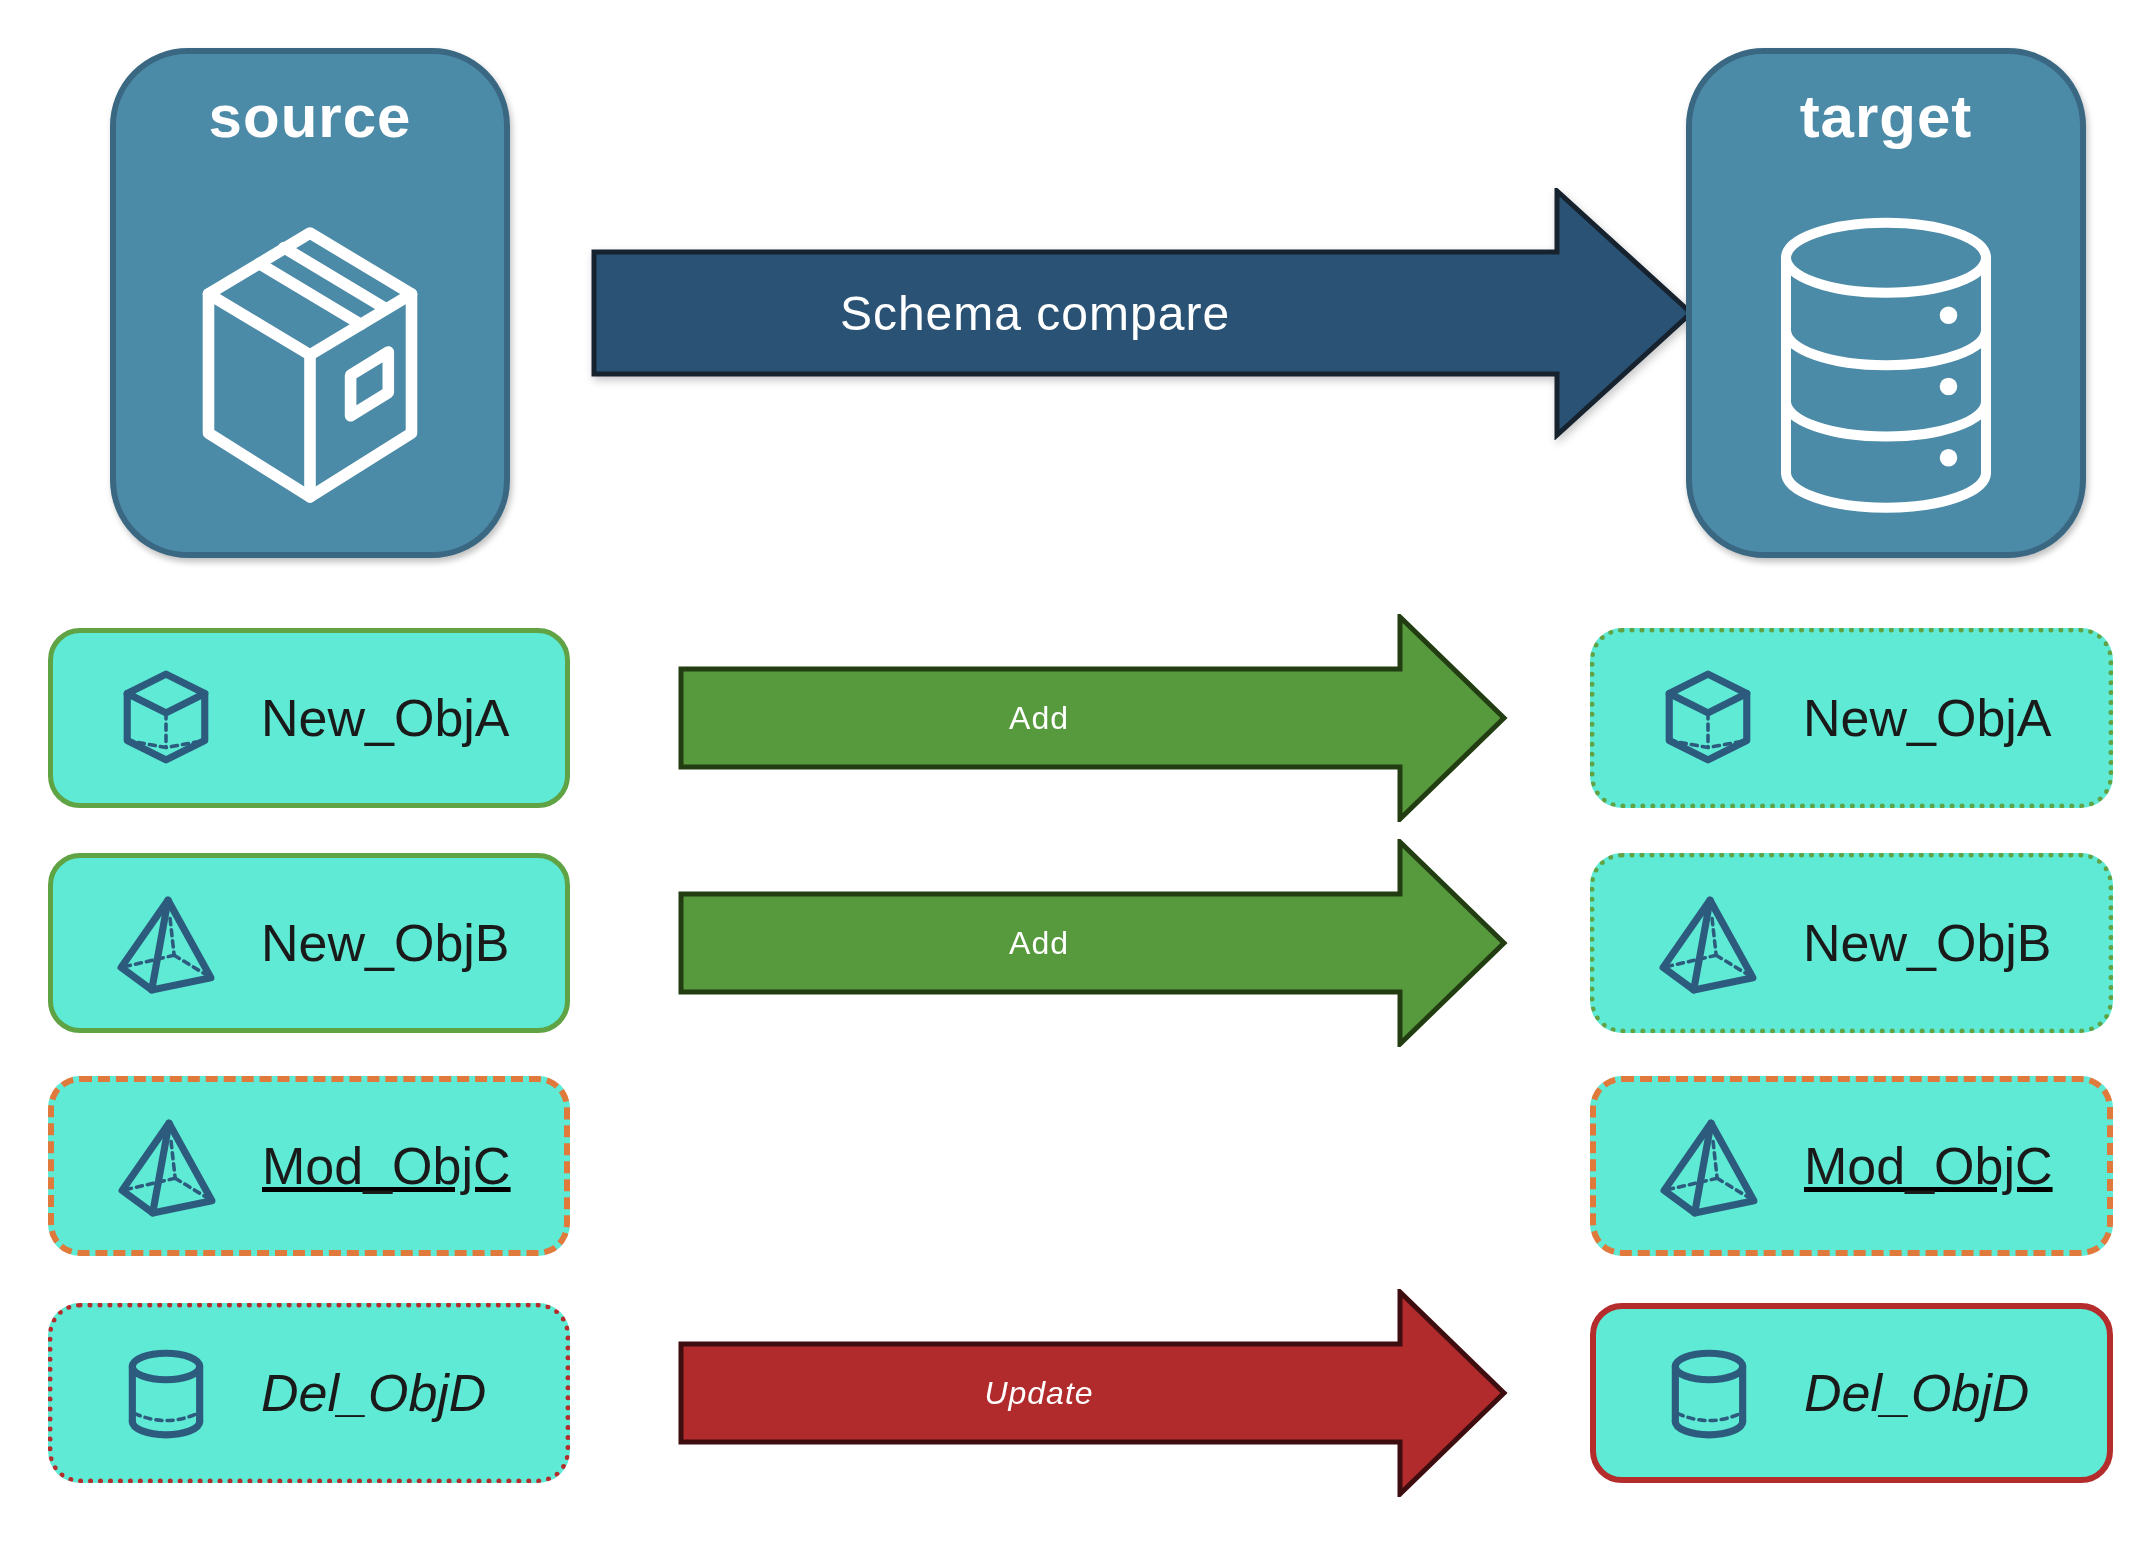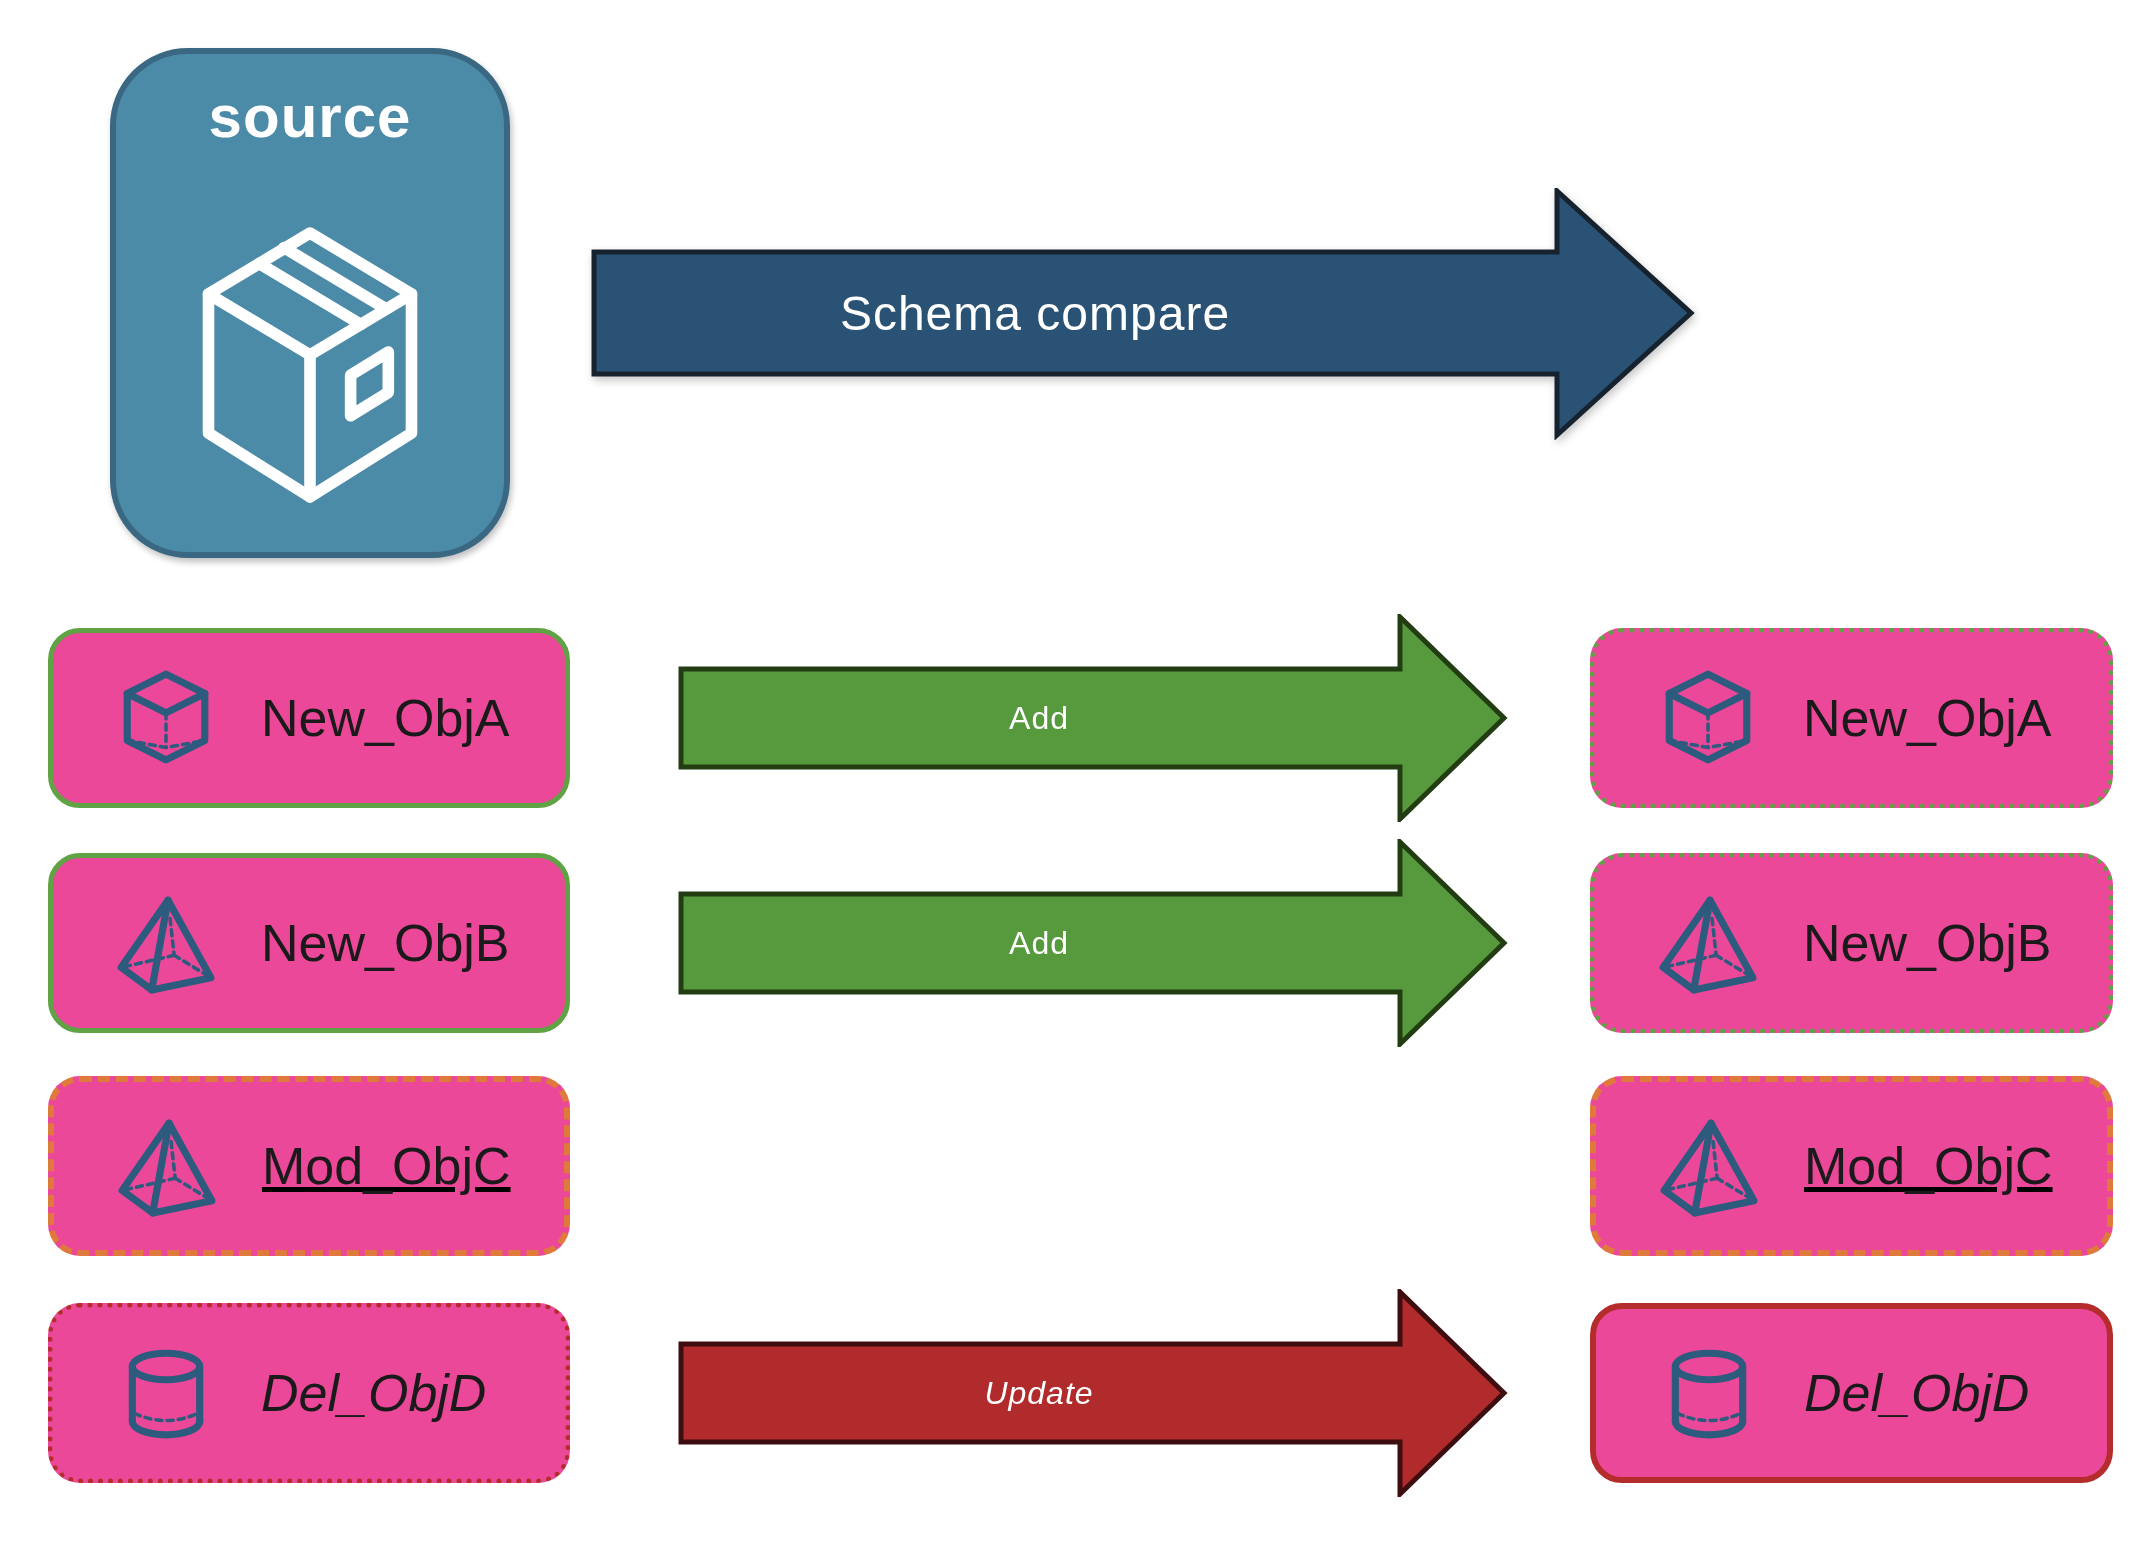--- a/index.html
+++ b/index.html
@@ -55,21 +55,21 @@
   
   .row{position:absolute;left:0;width:2150px;height:182px;}
   .row.r0{top:628px;}
   .row.r1{top:853px;}
   .row.r2{top:1076px;}
   .row.r3{top:1303px;font-style:italic;}
 
   .obj-box{
     position:absolute;top:0;height:180px;
     border-radius:32px;
-    background:#ec4899;
+    background:#5eead4;
     box-sizing:border-box;
     display:flex;align-items:center;
     padding-left:62px;gap:44px;
   }
   .obj-box.left{left:48px;width:522px;}
   .obj-box.right{left:1590px;width:523px;}
 
   .obj-box[data-border="solid-green"]{border:5px solid var(--box-green);}
   .obj-box[data-border="dotted-green"]{border:5px dotted var(--box-green);}
   .obj-box[data-border="dashed-orange"]{border:6px dashed var(--box-orange);text-decoration:underline;}
@@ -121,20 +121,36 @@
     </div>
   </div>
 
   <div class="schema-arrow">
     <svg viewBox="0 0 1106 252">
       <polygon points="3,64 966,64 966,3 1100,125 966,247 966,186 3,186"></polygon>
     </svg>
     <div class="arrow-label">Schema compare</div>
   </div>
 
+  <div class="panel target">
+    <div class="panel-title">target</div>
+    <div class="panel-icon database">
+      <svg viewBox="0 0 200 250">
+        <ellipse class="white-stroke" cx="100" cy="38" rx="80" ry="28"></ellipse>
+        <path class="white-stroke" d="M20,38 L20,210"></path>
+        <path class="white-stroke" d="M180,38 L180,210"></path>
+        <path class="white-stroke" d="M20,210 A80,28 0 0 0 180,210"></path>
+        <path class="white-stroke" d="M20,96 A80,28 0 0 0 180,96"></path>
+        <path class="white-stroke" d="M20,153 A80,28 0 0 0 180,153"></path>
+        <circle class="white-dot" cx="150" cy="84" r="7"></circle>
+        <circle class="white-dot" cx="150" cy="141" r="7"></circle>
+        <circle class="white-dot" cx="150" cy="198" r="7"></circle>
+      </svg>
+    </div>
+  </div>
 
   <div class="row r0">
     <div class="obj-box left" data-border="solid-green">
       <span class="obj-icon">
         <svg viewBox="0 0 100 100">
           <path class="ic-solid" d="M50,7 L88,26 L50,45 L12,26 Z"></path>
           <path class="ic-solid" d="M12,26 L12,72 L50,91 L88,72 L88,26"></path>
           <path class="ic-dash" d="M50,45 L50,79"></path>
           <path class="ic-dash" d="M12,72 L50,79 L88,72"></path>
         </svg>

